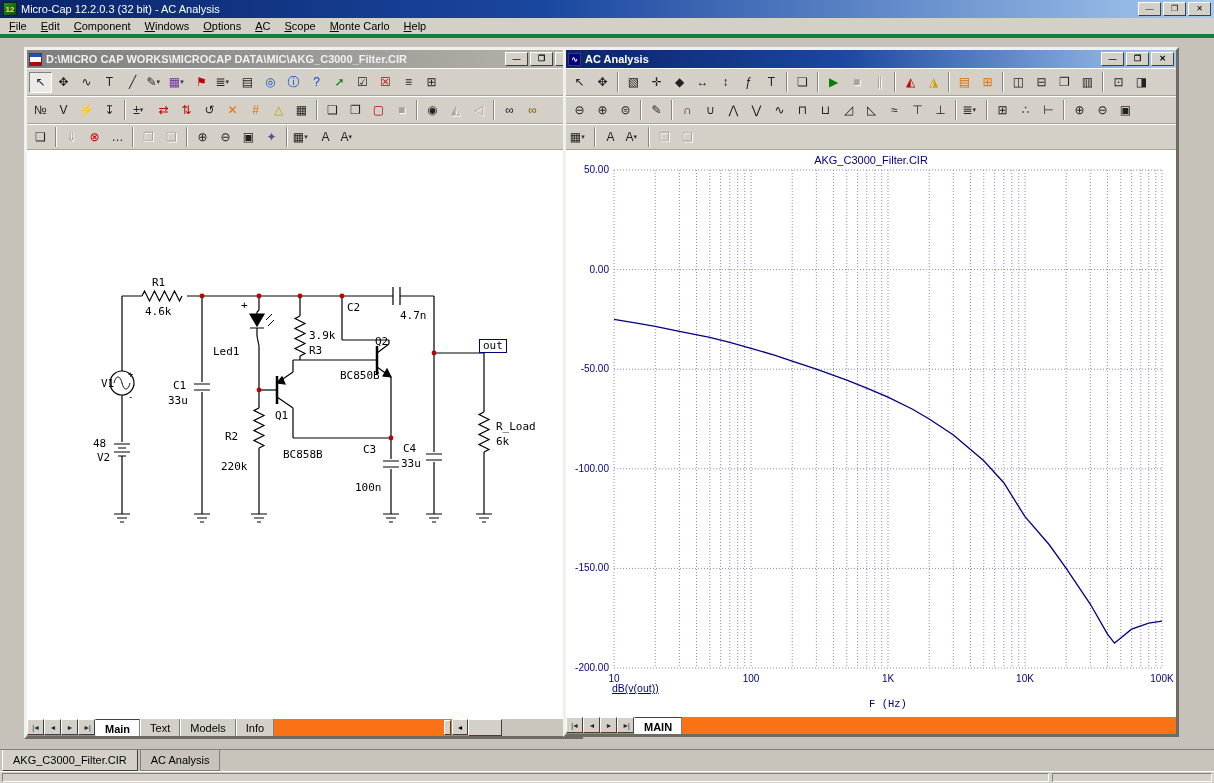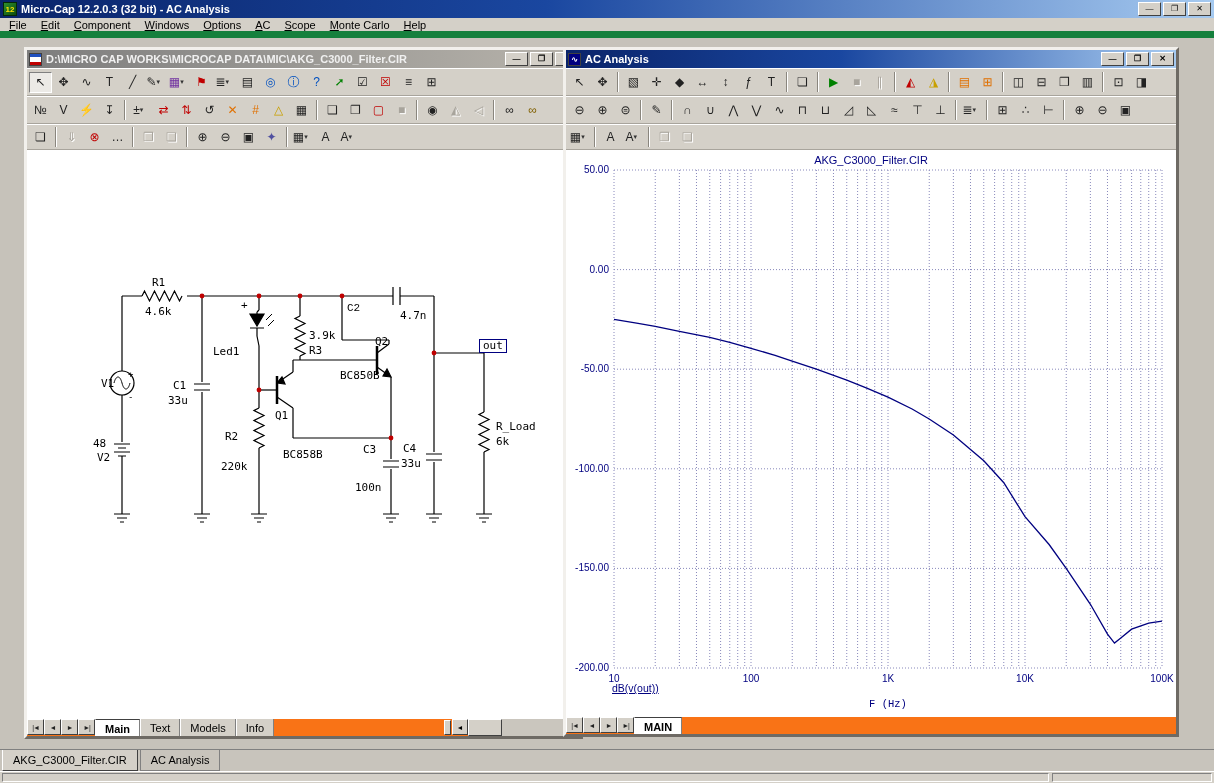--- a/index.html
+++ b/index.html
@@ -3,28 +3,28 @@
 <meta charset="utf-8">
 <style>
   * { box-sizing: border-box; margin: 0; padding: 0; user-select: none; }
   html,body { width:1214px; height:783px; overflow:hidden; }
   body { font-family:"Liberation Sans", sans-serif; font-size:11px; background:#c0c0c0; }
 
   .app { width:1214px; height:783px; display:flex; flex-direction:column; }
 
   
   .main-titlebar { height:18px; background:linear-gradient(90deg,#0a246a,#1a47a0 45%,#a6caf0); display:flex; align-items:center; gap:4px; padding:0 3px; flex:0 0 auto; }
-  .main-titlebar .title { color:#fff; font-weight:bold; font-size:11px; flex:1; white-space:nowrap; overflow:hidden; }
+  .main-titlebar .title { color:#fff; font-weight:normal; font-size:11px; flex:1; white-space:nowrap; overflow:hidden; }
   .app-icon { width:14px; height:14px; background:linear-gradient(135deg,#2f8f2f,#0c4a0c); color:#ffe000; font-size:8px; font-weight:bold; display:flex; align-items:center; justify-content:center; border:1px solid #052805; }
   .win-controls { display:flex; gap:2px; }
   .win-controls .tbi { width:16px; height:14px; background:#d4d0c8; border:1px solid; border-color:#fff #404040 #404040 #fff; font-size:9px; color:#000; display:inline-flex; align-items:center; justify-content:center; }
   .win-controls .tbi .glyph { font-size:8px; }
 
   
-  .menubar { height:20px; background:#d4d0c8; display:flex; align-items:center; padding-left:2px; flex:0 0 auto; border-bottom:7px solid #15803d; }
+  .menubar { height:20px; background:#d4d0c8; display:flex; align-items:center; padding-left:2px; flex:0 0 auto; border-bottom:4px solid #15803d; }
   .menu-item { padding:2px 7px; color:#000; }
 
   
   .mdi { flex:1 1 auto; position:relative; background:#c6c2ba; overflow:hidden; }
 
   .child { position:absolute; background:#d4d0c8; border:3px solid; border-color:#f2f0ec #6e6a64 #6e6a64 #f2f0ec; display:flex; flex-direction:column; }
   .child.schematic { left:24px; top:9px; width:559px; height:692px; }
   .child.analysis  { left:563px; top:9px; width:616px; height:690px; }
 
   .child-titlebar { height:18px; flex:0 0 auto; display:flex; align-items:center; gap:4px; padding:0 2px; font-size:11px; font-weight:bold; white-space:nowrap; overflow:hidden; }
@@ -400,21 +400,21 @@
               <span class="sch-label" style="left: 146px; top: 230px;">C1</span>
               <span class="sch-label" style="left: 141px; top: 245px;">33u</span>
               <span class="sch-label" style="left: 214px; top: 150px;">+</span>
               <span class="sch-label" style="left: 186px; top: 196px;">Led1</span>
               <span class="sch-label" style="left: 198px; top: 281px;">R2</span>
               <span class="sch-label" style="left: 194px; top: 311px;">220k</span>
               <span class="sch-label" style="left: 282px; top: 180px;">3.9k</span>
               <span class="sch-label" style="left: 282px; top: 195px;">R3</span>
               <span class="sch-label" style="left: 248px; top: 260px;">Q1</span>
               <span class="sch-label" style="left: 256px; top: 299px;">BC858B</span>
-              <span class="sch-label" style="left: 320px; top: 152px; font-family: Liberation Mono, monospace;">C2</span>
+              <span class="sch-label" style="left: 320px; top: 152px;">C2</span>
               <span class="sch-label" style="left: 373px; top: 160px;">4.7n</span>
               <span class="sch-label" style="left: 348px; top: 186px;">Q2</span>
               <span class="sch-label" style="left: 313px; top: 220px;">BC850B</span>
               <span class="sch-label" style="left: 336px; top: 294px;">C3</span>
               <span class="sch-label" style="left: 328px; top: 332px;">100n</span>
               <span class="sch-label" style="left: 376px; top: 293px;">C4</span>
               <span class="sch-label" style="left: 374px; top: 308px;">33u</span>
               <span class="sch-label" style="left: 469px; top: 271px;">R_Load</span>
               <span class="sch-label" style="left: 469px; top: 286px;">6k</span>
               <span class="sch-label boxed" style="left: 452px; top: 189px;">out</span>

